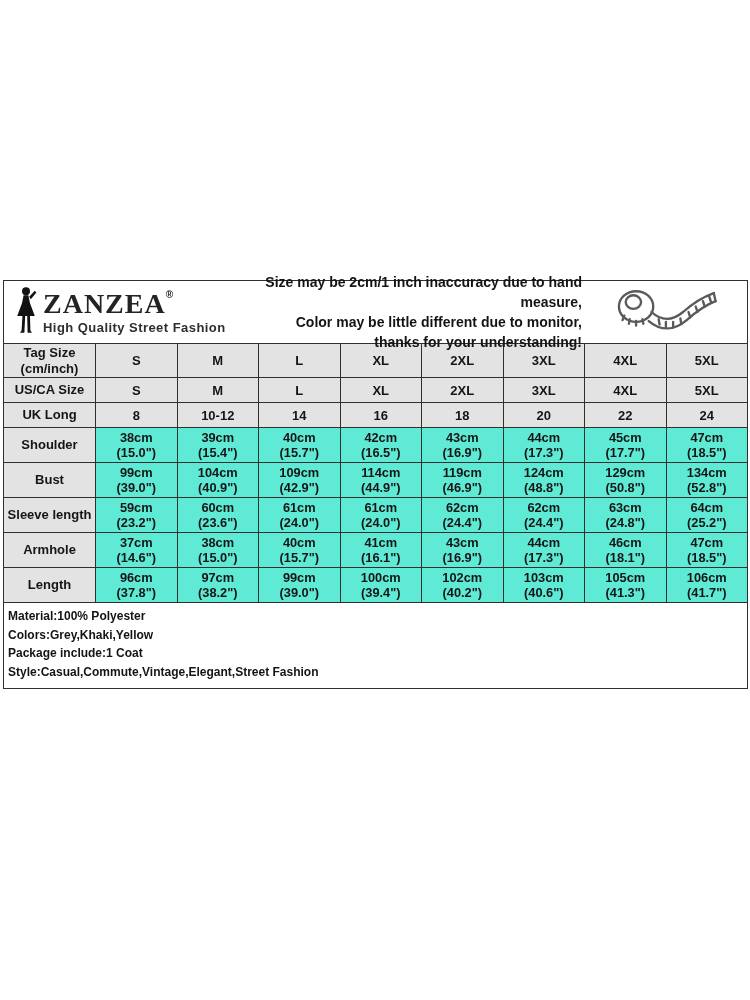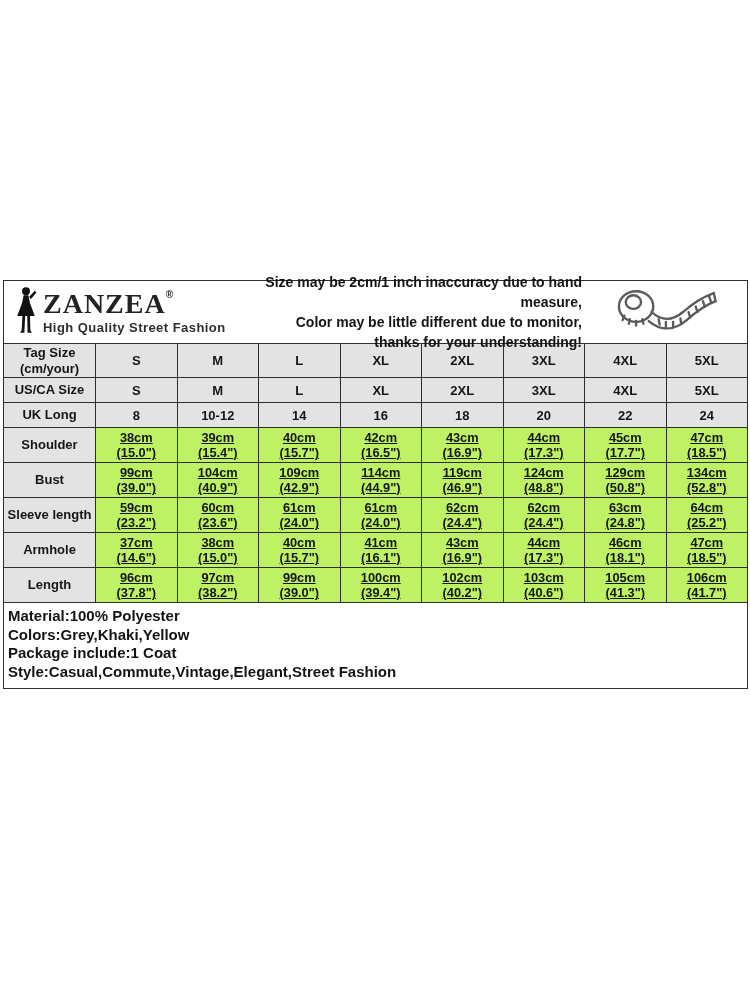--- a/index.html
+++ b/index.html
@@ -80,27 +80,27 @@
     font-size: 13px;
     padding: 1px 0;
     color: #151515;
   }
   td.label-cell { background: var(--cell-bg, #e3e3e3); }
   col.label-col { width: 92px; }
   tr.size-row td { height: 25px; }
   tr.size-row:first-child td { height: 33px; }
   tr.size-row td.gray-cell { background: var(--cell-bg, #e3e3e3); }
   tr.measure-row td { height: 35px; }
-  tr.measure-row td.value-cell { background: #bef264; font-size: 12.8px; text-decoration: underline; }
+  tr.measure-row td.value-cell { background: #5eead4; font-size: 12.8px; }
   .cell-line { line-height: 15.5px; }
   
   .details {
     padding: 4px 6px 7px 4px;
     font-weight: 700;
-    font-size: 15px;
+    font-size: 12px;
     line-height: 18.6px;
     color: #141414;
   }
 </style>
 </head>
 <body>
 
 <div class="sheet">
 
   <div class="top-band">
@@ -164,21 +164,21 @@
         <col>
         <col>
         <col>
         <col>
         <col>
     </colgroup>
     <tbody>
         <tr class="size-row">
           <td class="label-cell">
             <div class="cell-line">Tag Size</div>
-            <div class="cell-line">(cm/your)</div>
+            <div class="cell-line">(cm/inch)</div>
           </td>
           <td class="gray-cell">S</td>
           <td class="gray-cell">M</td>
           <td class="gray-cell">L</td>
           <td class="gray-cell">XL</td>
           <td class="gray-cell">2XL</td>
           <td class="gray-cell">3XL</td>
           <td class="gray-cell">4XL</td>
           <td class="gray-cell">5XL</td>
         </tr>

